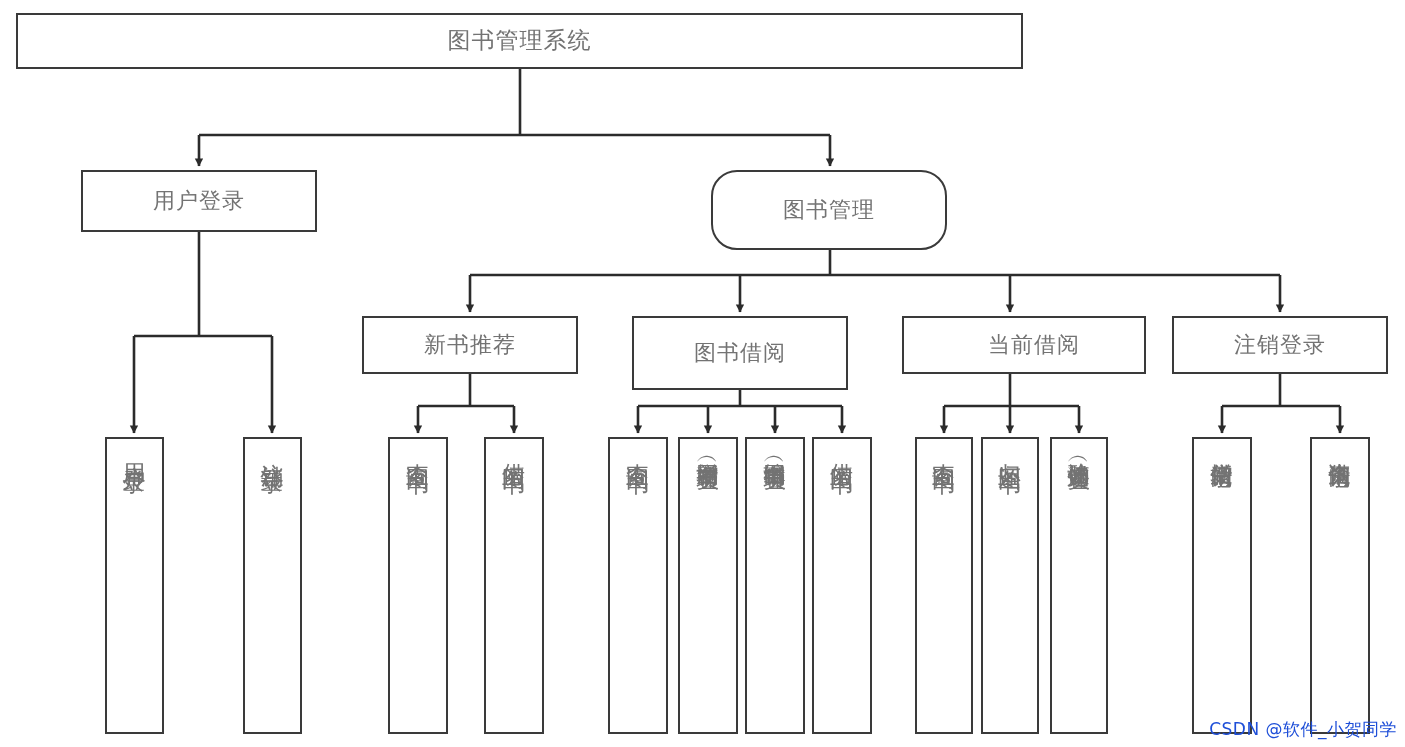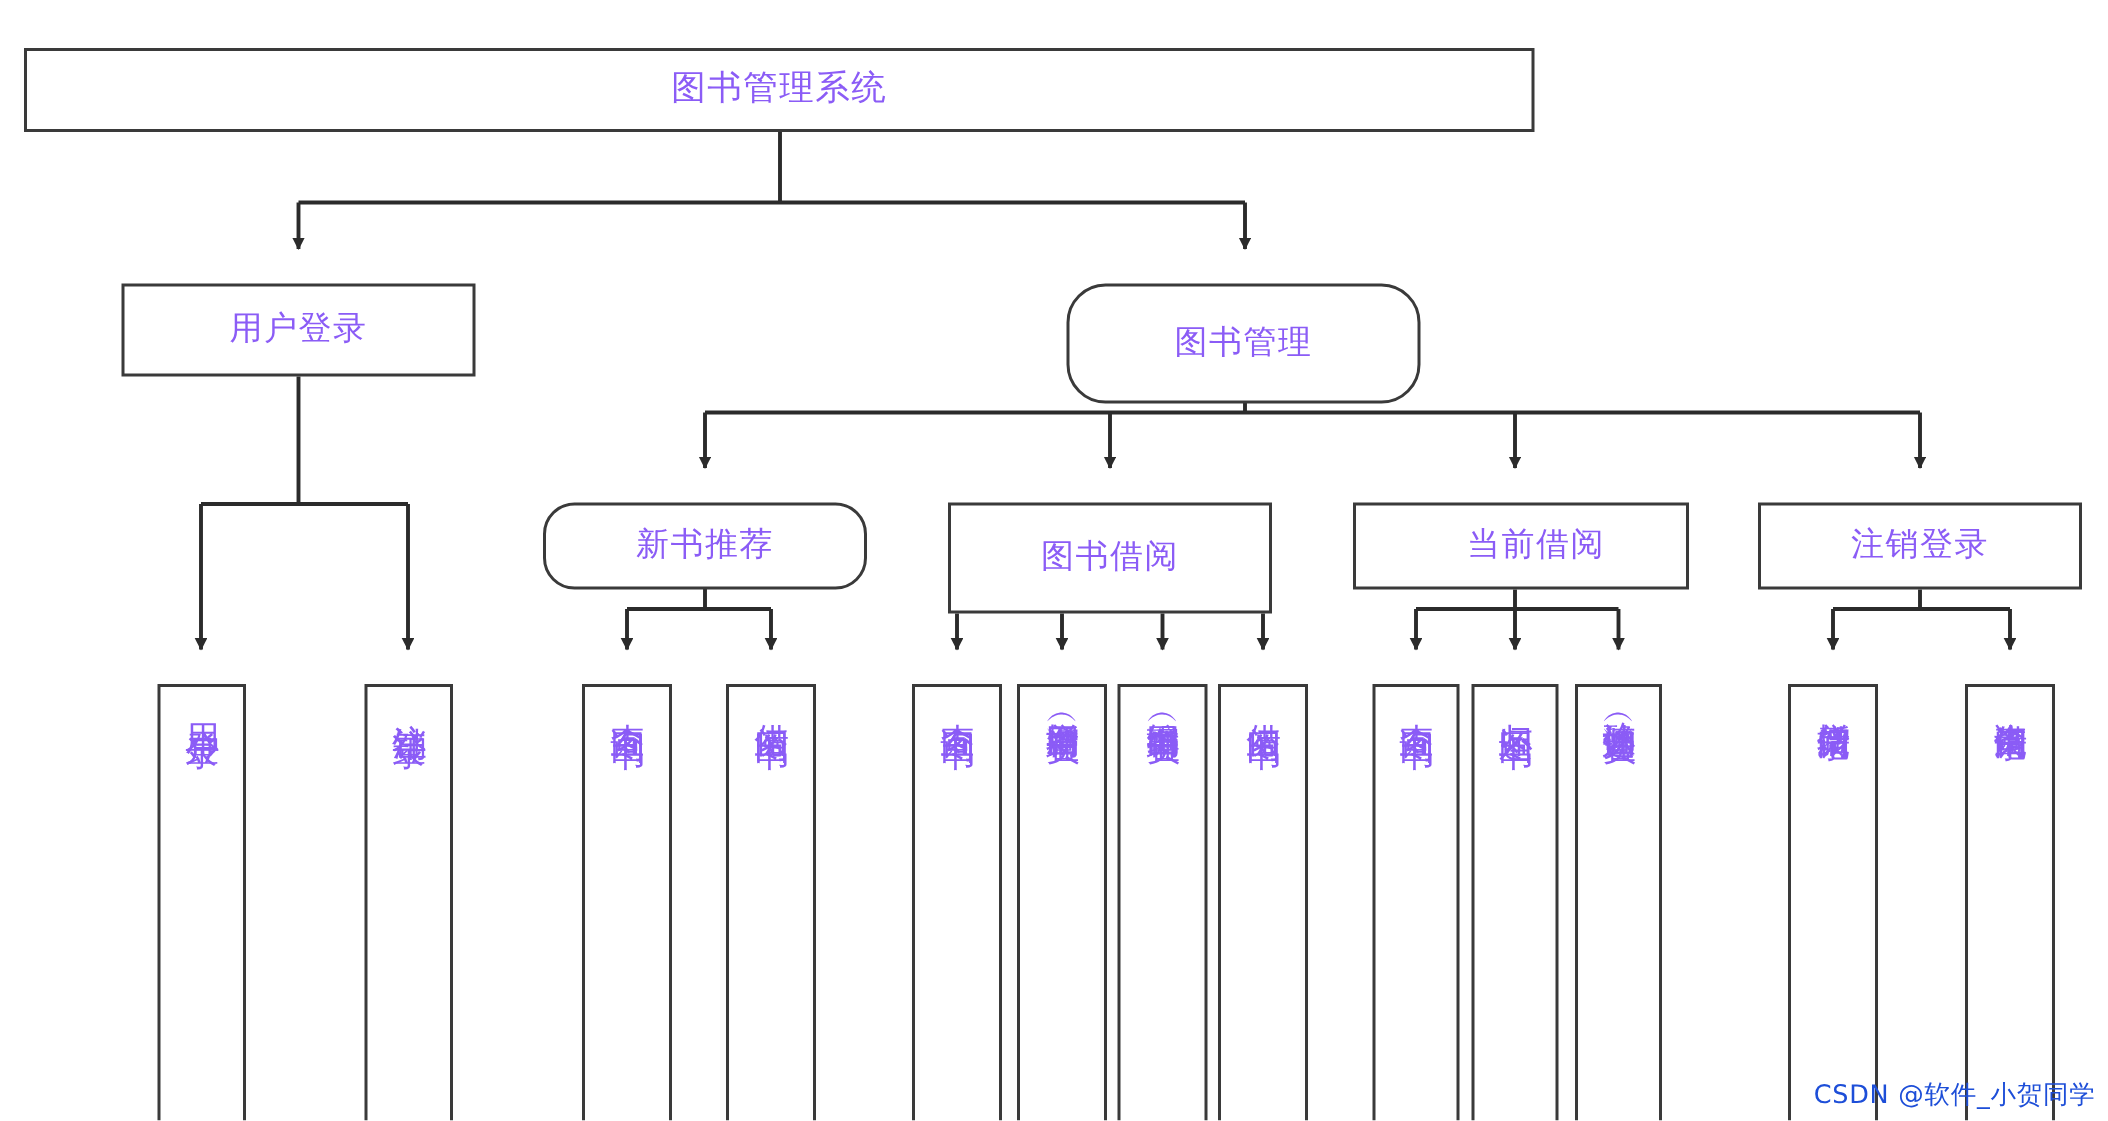--- a/index.html
+++ b/index.html
@@ -27,22 +27,21 @@
     pointer-events: none;
   }
   .node {
     position: absolute;
     box-sizing: border-box;
     border: 2px solid #3a3a3a;
     background: #ffffff;
     display: flex;
     align-items: center;
     justify-content: center;
-    color: #8b5cf6;
-    margin-top: 19px;
+    color: #737373;
   }
   .node .label {
     display: block;
     text-align: center;
     line-height: 1.18;
     letter-spacing: 1px;
     white-space: pre;
   }
   
   .node.horiz .label {
@@ -139,27 +138,27 @@
     <span class="label">图书管理系统</span>
   </div>
 
   <div class="node horiz" style="left:81px; top:170px; width:236px; height:62px;">
     <span class="label">用户登录</span>
   </div>
   <div class="node horiz" style="left:711px; top:170px; width:236px; height:80px;border-radius:26px;">
     <span class="label">图书管理</span>
   </div>
 
-  <div class="node horiz" style="left:362px; top:316px; width:216px; height:58px;border-radius:21px;">
+  <div class="node horiz" style="left:362px; top:316px; width:216px; height:58px;">
     <span class="label">新书推荐</span>
   </div>
   <div class="node horiz" style="left:632px; top:316px; width:216px; height:74px;">
     <span class="label">图书借阅</span>
   </div>
-  <div class="node horiz" style="left:902px; top:316px; width:224px; height:58px;padding-left:20px;">
+  <div class="node horiz" style="left:902px; top:316px; width:244px; height:58px;padding-left:20px;">
     <span class="label">当前借阅</span>
   </div>
   <div class="node horiz" style="left:1172px; top:316px; width:216px; height:58px;">
     <span class="label">注销登录</span>
   </div>
 
   <div class="node vert" style="left:105px; top:437px; width:59px; height:297px;">
     <span class="label">用户登录</span>
   </div>
   <div class="node vert" style="left:243px; top:437px; width:59px; height:297px;">

